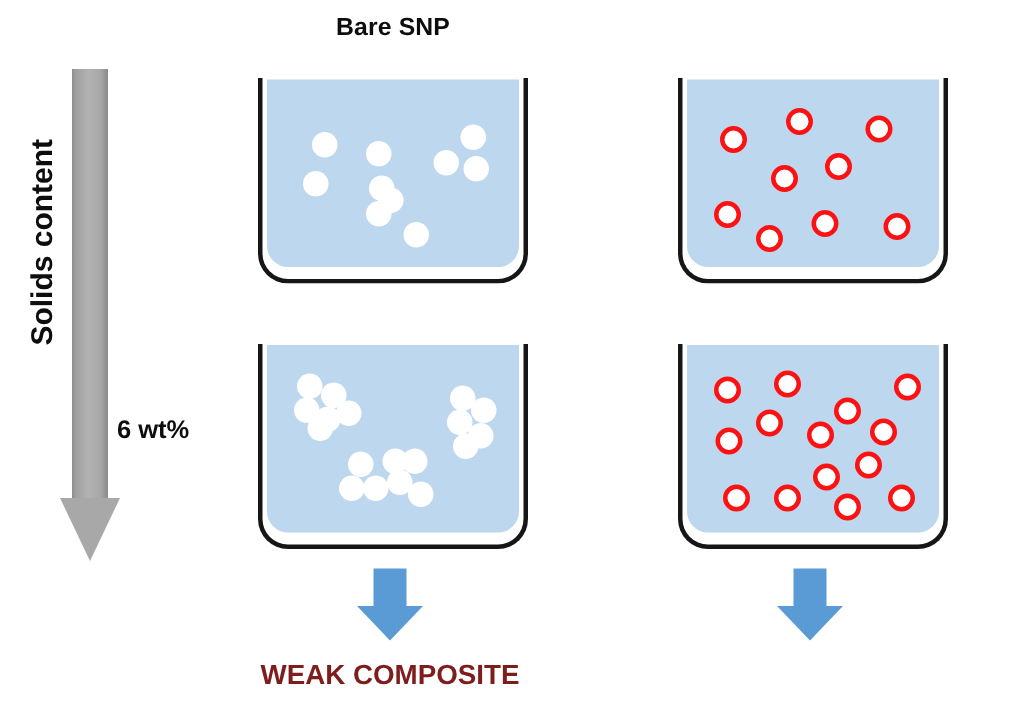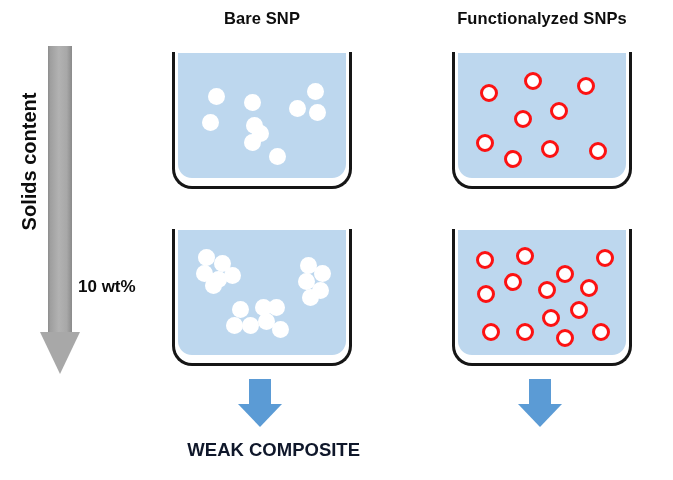--- a/index.html
+++ b/index.html
@@ -138,41 +138,40 @@
     border-top:23px solid #5b9bd5;
   }
   #arrow-left  { left:238px; top:379px; }
   #arrow-right { left:518px; top:379px; }
 
   
   .result-label {
     position:absolute;
     font-size:18.5px;
     font-weight:bold;
-    color:#0f172a;
-    text-align:right;
+    color:#7f1d1d;
+    text-align:center;
     white-space:nowrap;
   }
   #result-left  { left:160px; top:439px; width:200px; }
   #result-right { left:428px; top:439px; width:220px; }
 </style>
 </head>
 <body>
 
 <div id="figure">
 
   <div class="col-title" id="title-left">Bare SNP</div>
-  <div class="col-title" id="title-right">Functionalyzed SNPs</div>
 
   <div id="solids-arrow-wrap">
     <div id="solids-arrow-shaft"></div>
     <div id="solids-arrow-head"></div>
   </div>
   <div id="solids-label">Solids content</div>
-  <div id="wt-label">10 wt%</div>
+  <div id="wt-label">6 wt%</div>
 
   <div class="beaker" id="beaker-tl">
     <div class="beaker-liquid"></div>
     <div class="beaker-wall"></div>
     <div class="beaker-particles">
       <div class="p-bare" style="left:36px;top:36px"></div>
       <div class="p-bare" style="left:72px;top:42px"></div>
       <div class="p-bare" style="left:30px;top:62px"></div>
       <div class="p-bare" style="left:117px;top:48px"></div>
       <div class="p-bare" style="left:135px;top:31px"></div>

